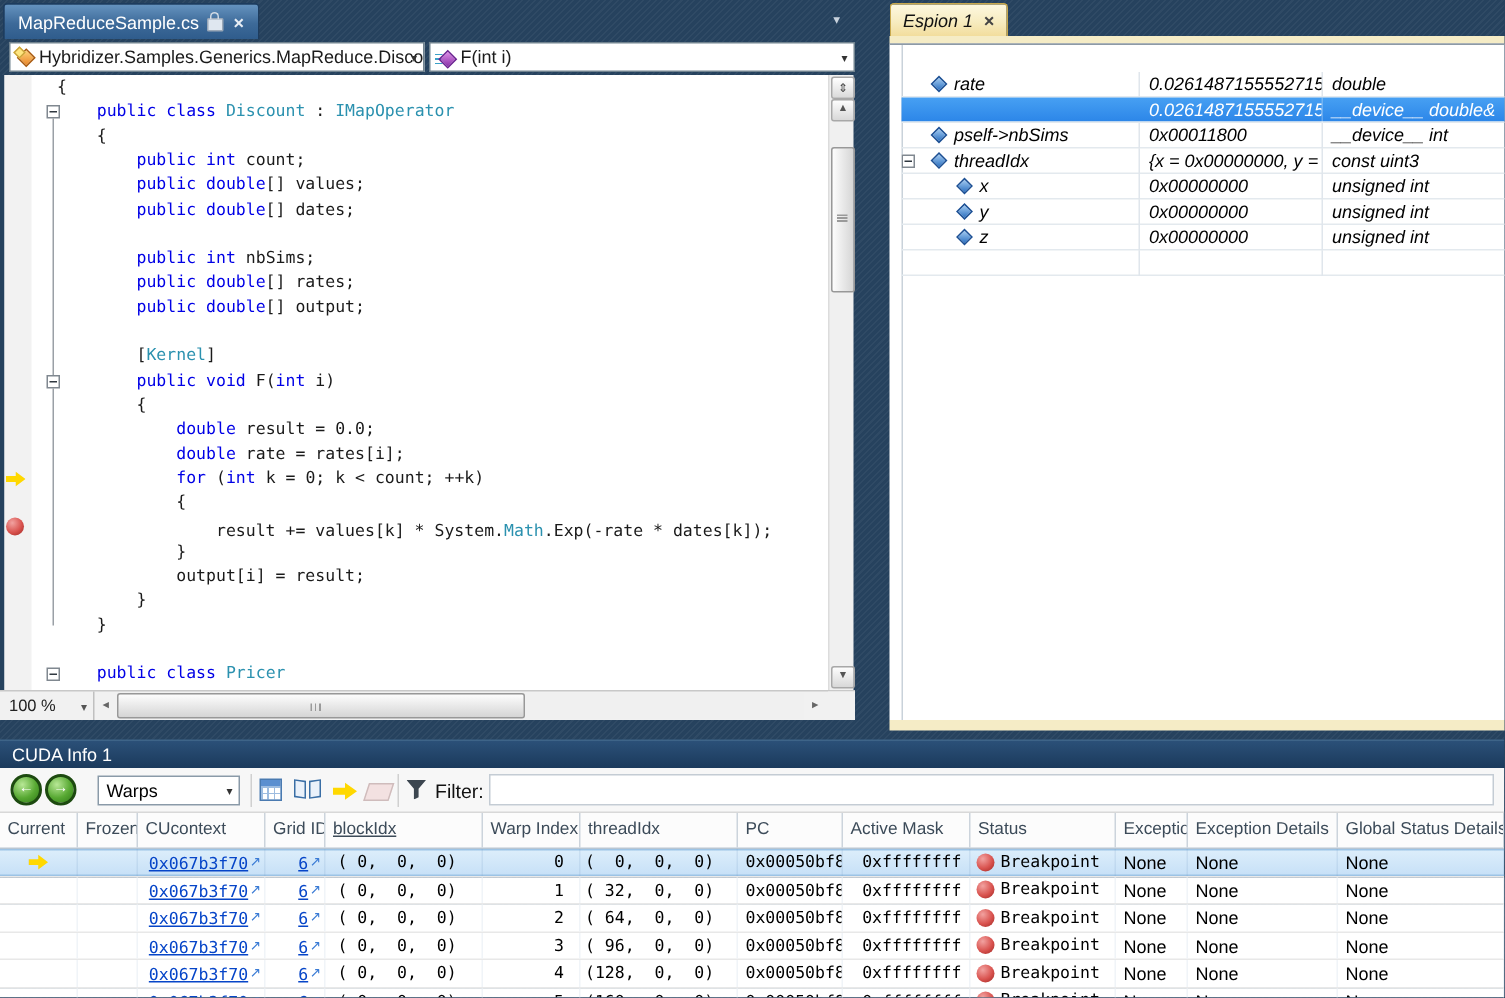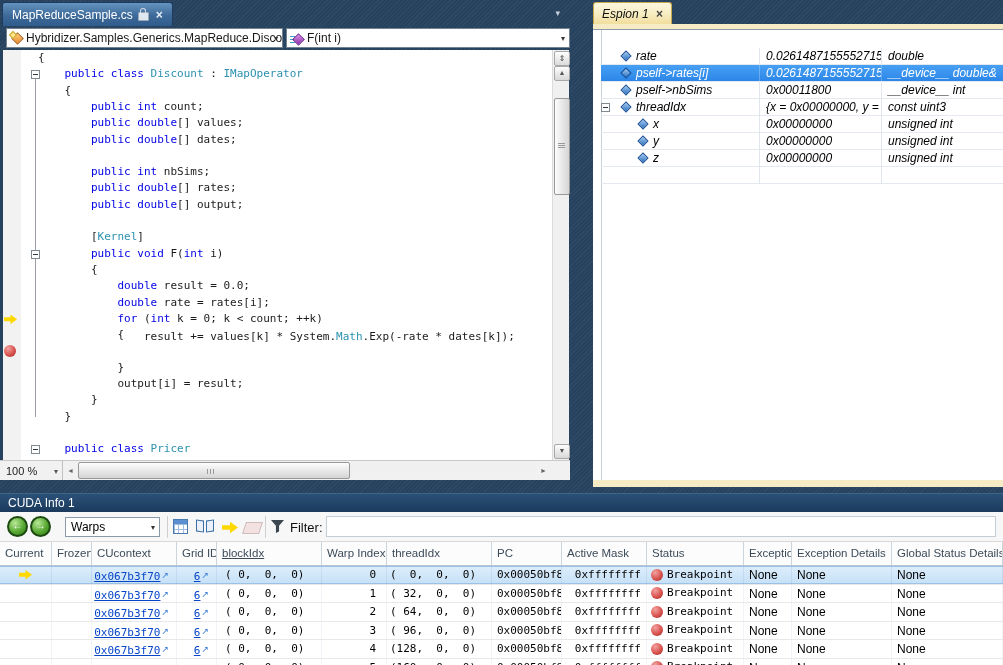--- a/index.html
+++ b/index.html
@@ -132,21 +132,21 @@
   
   .cuda-head{position:absolute;left:0;top:55px;width:1003px;height:24px;display:flex;background:#fcfcfc;border-bottom:1px solid #b9c6d2;box-sizing:border-box;}
   .ch-cell{font-size:11.5px;color:#3c4b59;line-height:22px;padding-left:5px;box-sizing:border-box;border-right:1px solid #ccd4dc;white-space:nowrap;overflow:hidden;cursor:pointer;}
   #cuda-rows{position:absolute;left:0;top:79px;width:1003px;}
   .c-row{display:flex;height:18.5px;border-bottom:1px solid #e8e8e8;box-sizing:border-box;background:#fff;cursor:default;}
   .c-row.sel{background:linear-gradient(#ddeefb,#c6e0f7);box-shadow:inset 0 1px 0 #9cc3e5, inset 0 -1px 0 #9cc3e5;}
   .c-cell{box-sizing:border-box;font-family:"DejaVu Sans Mono",monospace;font-size:11px;line-height:18px;white-space:pre;overflow:hidden;border-right:1px solid #f0f4f8;}
   .c-row.sel .c-cell{border-right-color:rgba(120,160,200,.18);}
   .col-current{display:flex;align-items:center;justify-content:center;}
   .cs-arrow.tbl{position:static;flex:none;}
-  .col-cucontext,.col-grid_id{text-align:right;padding-right:7px;}
+  .col-cucontext,.col-grid_id{text-align:right;padding-right:2px;}
   .col-blockidx{padding-left:8px;}
   .col-warp_index{text-align:right;padding-right:10px;}
   .col-threadidx{padding-left:3px;}
   .col-pc{padding-left:5px;}
   .col-active_mask{text-align:right;padding-right:5px;}
   .col-status{display:flex;align-items:center;gap:4px;padding-left:4px;}
   .bp-dot.tbl{position:static;width:12px;height:12px;flex:none;}
   .col-exception,.col-exception_details,.col-global_status_details{font-family:"Liberation Sans",sans-serif;font-size:12px;padding-left:5px;}
   .lnk{color:#0645c8;text-decoration:underline;cursor:pointer;}
   .lnk-ico{color:#3a7bd5;font-size:9px;vertical-align:2px;cursor:pointer;margin-left:1px;font-family:"DejaVu Sans",sans-serif;}
@@ -191,21 +191,21 @@
         <div class="code-line" style="top: 130.4px;"><span class="tok-n">        </span><span class="tok-k">public double</span><span class="tok-n">[] rates;</span></div>
         <div class="code-line" style="top: 146.7px;"><span class="tok-n">        </span><span class="tok-k">public double</span><span class="tok-n">[] output;</span></div>
         <div class="code-line" style="top: 163px;"><span class="tok-n"></span></div>
         <div class="code-line" style="top: 179.3px;"><span class="tok-n">        [</span><span class="tok-t">Kernel</span><span class="tok-n">]</span></div>
         <div class="code-line" style="top: 195.6px;"><span class="tok-n">        </span><span class="tok-k">public void</span><span class="tok-n"> F(</span><span class="tok-k">int</span><span class="tok-n"> i)</span></div>
         <div class="code-line" style="top: 211.9px;"><span class="tok-n">        {</span></div>
         <div class="code-line" style="top: 228.2px;"><span class="tok-n">            </span><span class="tok-k">double</span><span class="tok-n"> result = 0.0;</span></div>
         <div class="code-line" style="top: 244.5px;"><span class="tok-n">            </span><span class="tok-k">double</span><span class="tok-n"> rate = rates[i];</span></div>
         <div class="code-line" style="top: 260.8px;"><span class="tok-n">            </span><span class="tok-k">for</span><span class="tok-n"> (</span><span class="tok-k">int</span><span class="tok-n"> k = 0; k &lt; count; ++k)</span></div>
         <div class="code-line" style="top: 277.1px;"><span class="tok-n">            {</span></div>
-        <div class="code-line" style="top: 279px;"><span class="tok-n">                result += values[k] * System.</span><span class="tok-t">Math</span><span class="tok-n">.Exp(-rate * dates[k]);</span></div>
+        <div class="code-line" style="top: 296px;"><span class="tok-n">                result += values[k] * System.</span><span class="tok-t">Math</span><span class="tok-n">.Exp(-rate * dates[k]);</span></div>
         <div class="code-line" style="top: 309.7px;"><span class="tok-n">            }</span></div>
         <div class="code-line" style="top: 326px;"><span class="tok-n">            output[i] = result;</span></div>
         <div class="code-line" style="top: 342.3px;"><span class="tok-n">        }</span></div>
         <div class="code-line" style="top: 358.6px;"><span class="tok-n">    }</span></div>
         <div class="code-line" style="top: 374.9px;"><span class="tok-n"></span></div>
         <div class="code-line" style="top: 391.2px;"><span class="tok-n">    </span><span class="tok-k">public class </span><span class="tok-t">Pricer</span></div>
         <div class="code-line" style="top: 407.5px;"><span class="tok-n">    {</span></div>
       </div>
     <div id="code-marks">
         <span class="outline-box" style="top: 20.3px;"></span>
@@ -246,24 +246,20 @@
     <div id="watch-rows">
         <div class="w-row">
           <div class="w-name">
             <span class="w-diamond" style="left: 21px;"></span>
             <span class="w-name-text" style="left: 35px;">rate</span>
           </div>
           <div class="w-val">0.0261487155552715</div>
           <div class="w-type">double</div>
         </div>
         <div class="w-row sel">
-          <div class="w-name">
-            <span class="w-diamond" style="left: 21px;"></span>
-            <span class="w-name-text" style="left: 35px;">pself-&gt;rates[i]</span>
-          </div>
           <div class="w-val">0.0261487155552715</div>
           <div class="w-type">__device__ double&amp;</div>
         </div>
         <div class="w-row">
           <div class="w-name">
             <span class="w-diamond" style="left: 21px;"></span>
             <span class="w-name-text" style="left: 35px;">pself-&gt;nbSims</span>
           </div>
           <div class="w-val">0x00011800</div>
           <div class="w-type">__device__ int</div>

